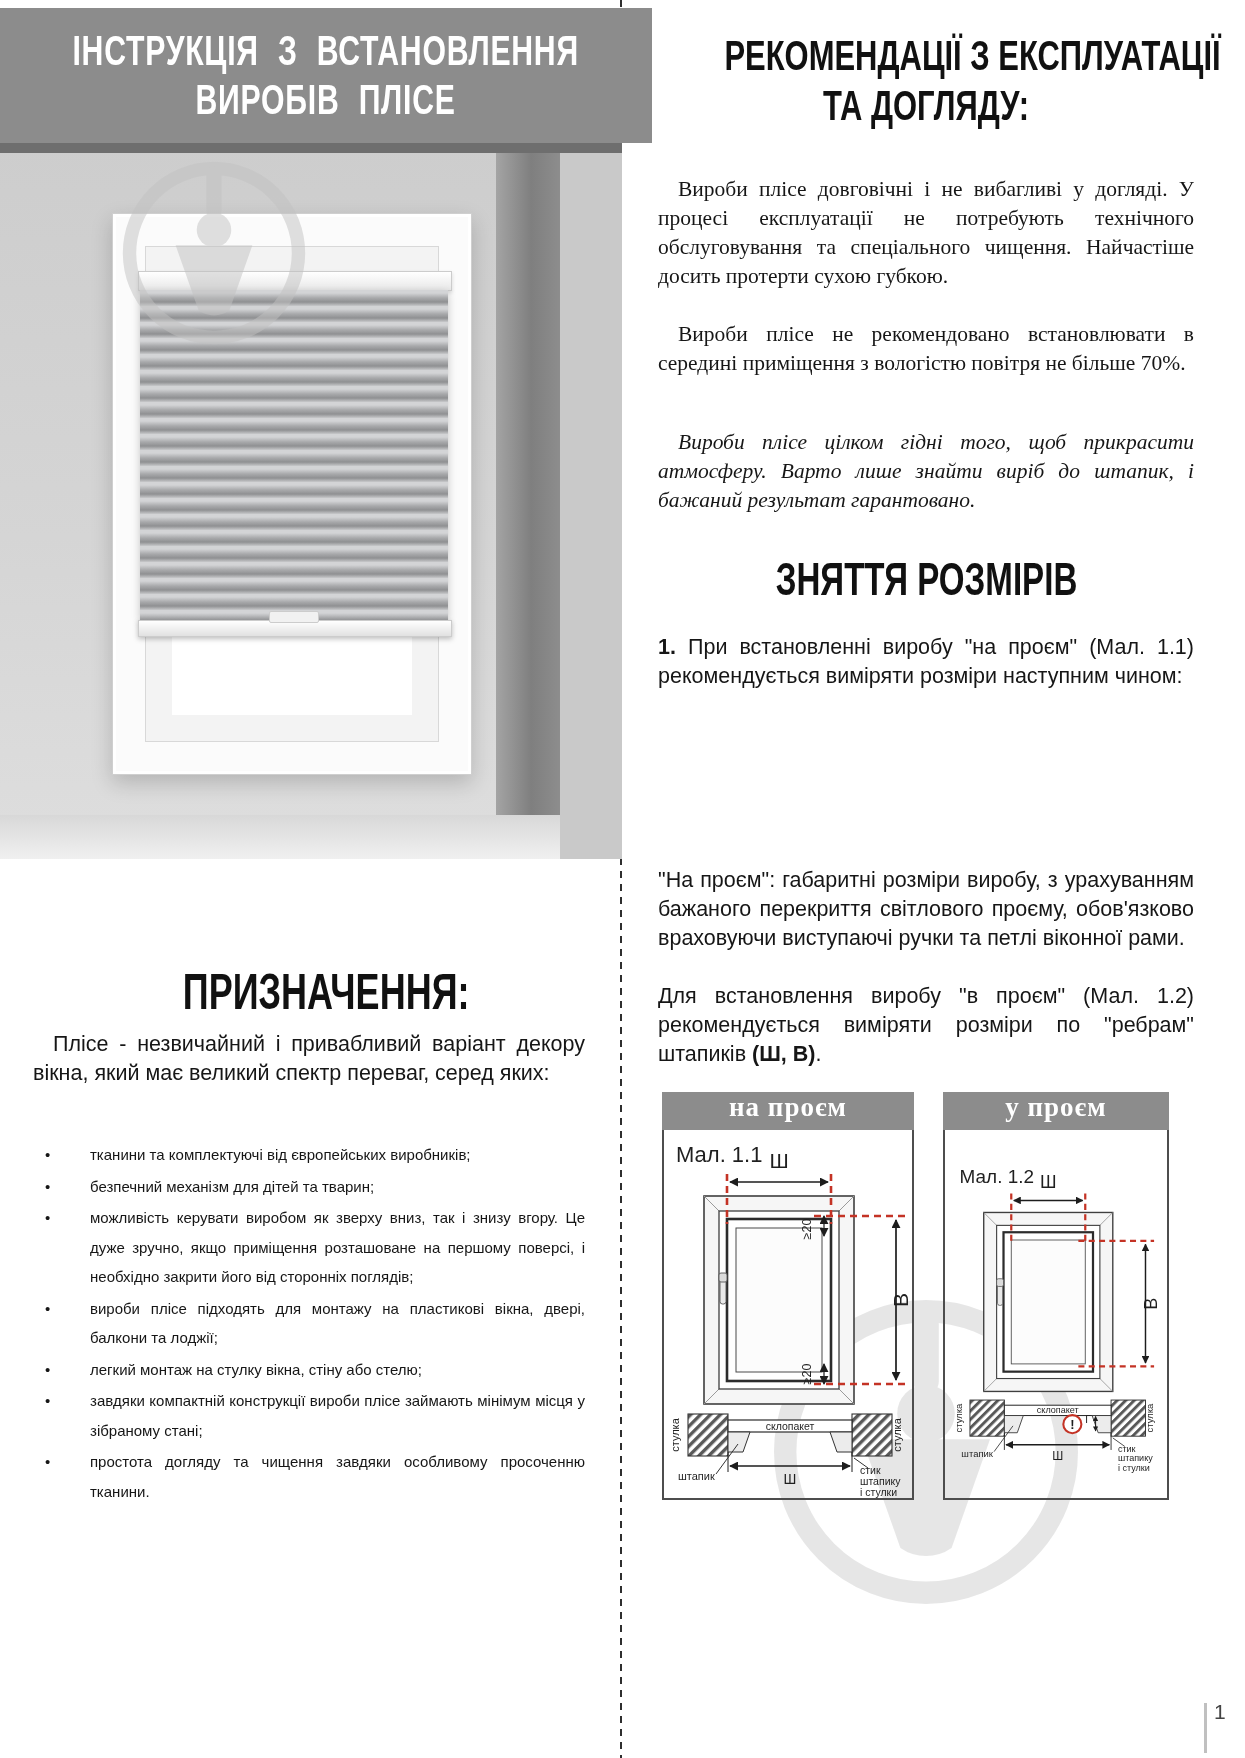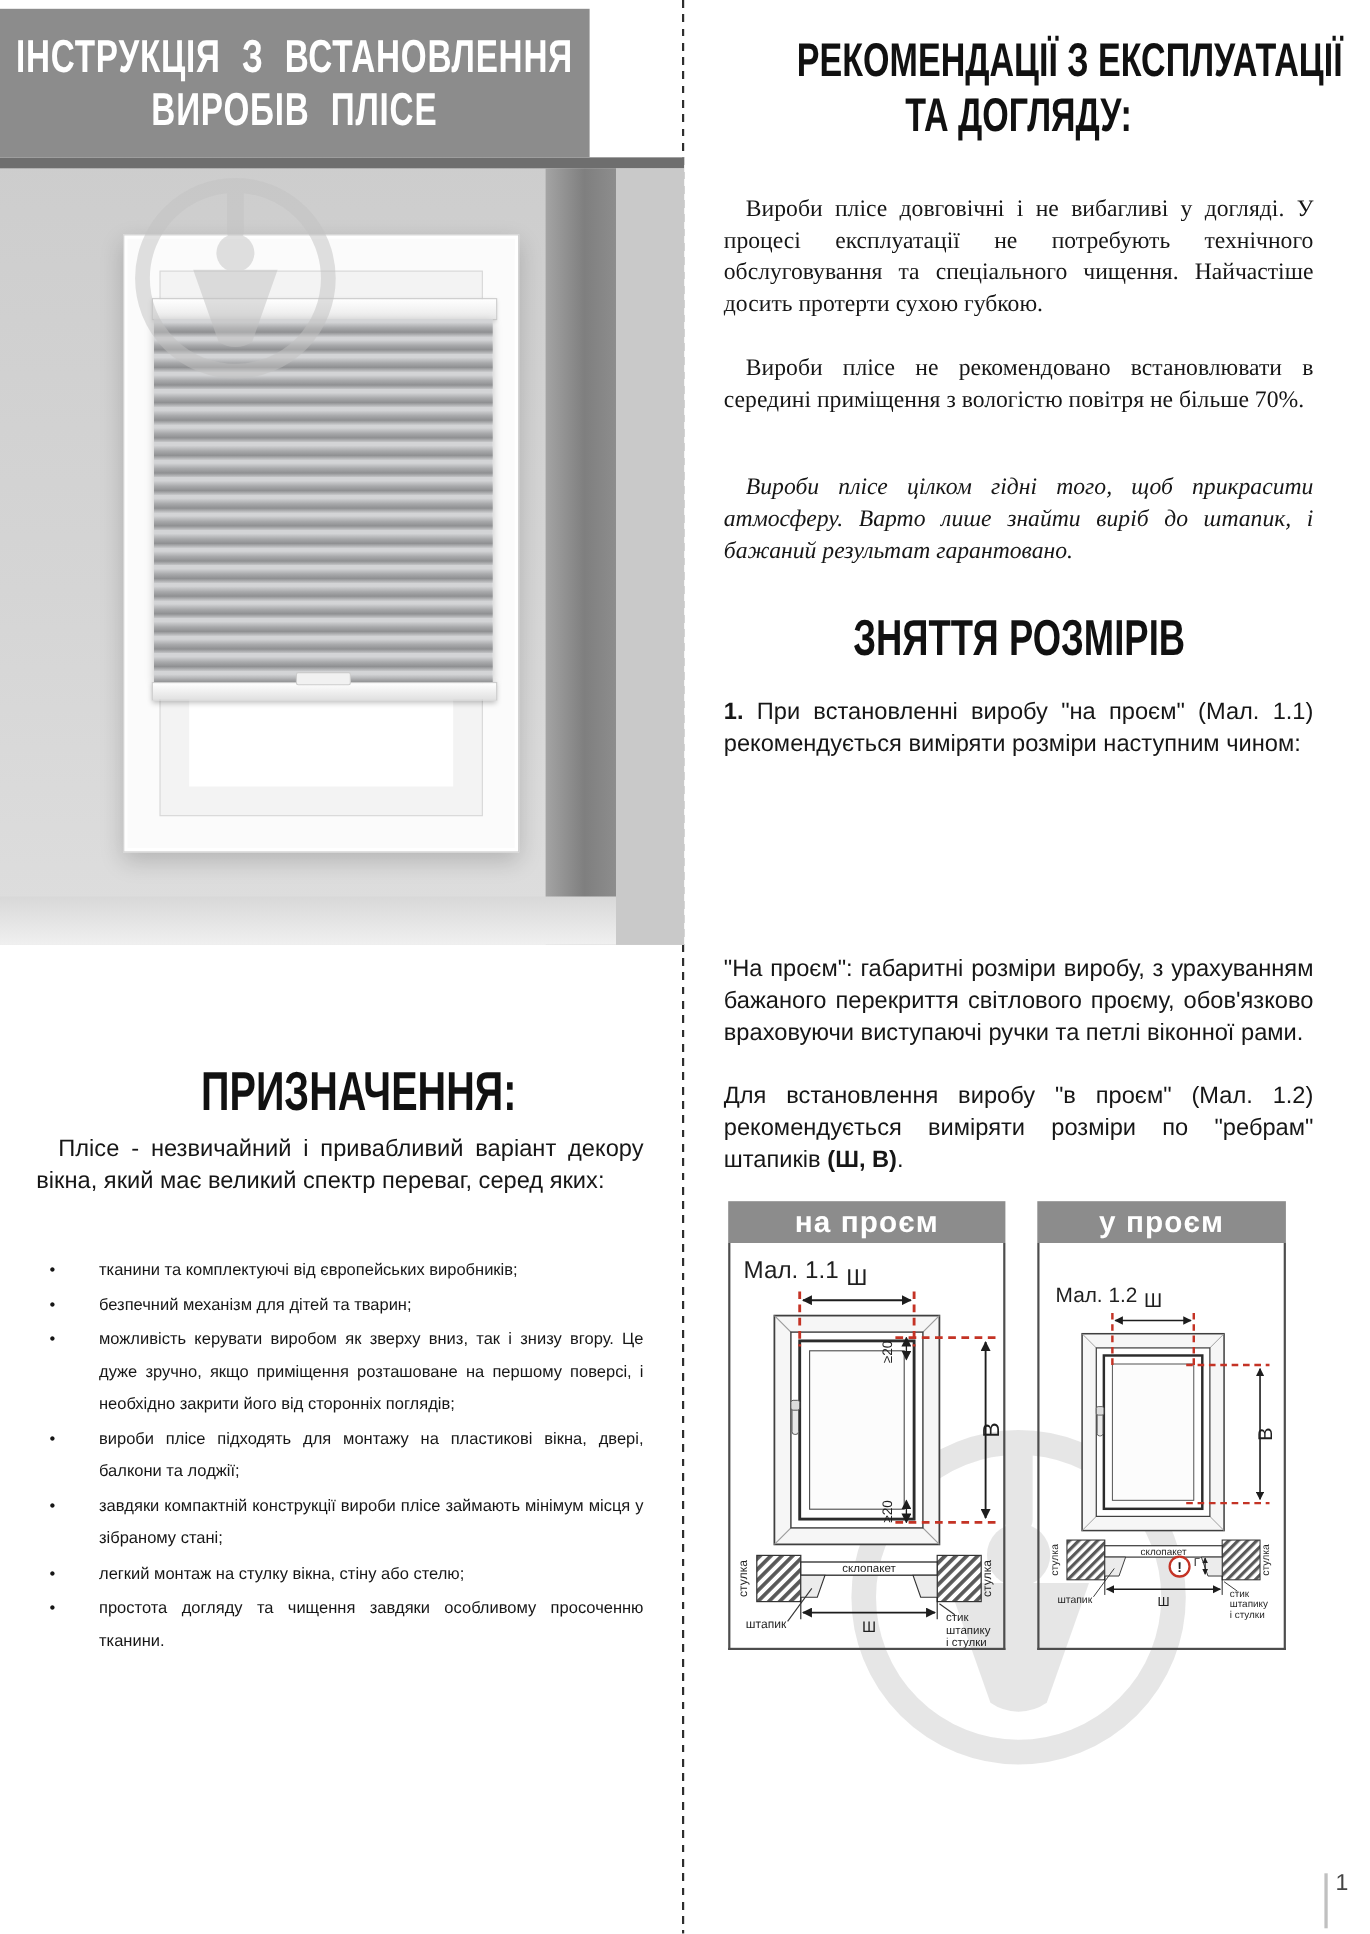--- a/index.html
+++ b/index.html
@@ -6,21 +6,21 @@
   .page{position:relative;width:1245px;height:1758px;background:#ffffff;overflow:hidden;
         font-family:"Liberation Sans",sans-serif;color:#161616;}
 
   
   .cond{display:inline-block;transform:scaleX(.72);transform-origin:50% 50%;white-space:nowrap;}
   .cond-b{display:inline-block;transform:scaleX(.8);transform-origin:0 80%;font-weight:700;font-size:23.5px;}
   .divider{position:absolute;left:620px;top:0;width:2px;height:1758px;
            background:repeating-linear-gradient(180deg,#2e2e2e 0 7px,transparent 7px 13px);}
 
   
-  .l-header{position:absolute;left:0;top:8px;width:536px;height:135px;background:#8c8c8c;
+  .l-header{position:absolute;left:0;top:8px;width:652px;height:135px;background:#8c8c8c;
             display:flex;flex-direction:column;align-items:center;justify-content:center;gap:1px;}
   .l-header .cond{color:#fff;font-weight:700;font-size:42px;line-height:48px;word-spacing:14px;letter-spacing:1px;}
 
   .photo{position:absolute;left:0;top:143px;width:622px;height:716px;margin:0;
          background:linear-gradient(180deg,#cdcdcd 0%,#d5d5d5 55%,#dedede 100%);overflow:hidden;}
   .ph-top{position:absolute;left:0;top:0;width:100%;height:10px;background:#6e6e6e;}
   .ph-side{position:absolute;right:62px;top:10px;width:64px;height:706px;
            background:linear-gradient(90deg,#a4a4a4,#7f7f7f 55%,#8d8d8d);}
   .ph-right{position:absolute;right:0;top:10px;width:62px;height:706px;background:#c9c9c9;}
   .ph-floor{position:absolute;left:0;bottom:0;width:560px;height:44px;background:linear-gradient(180deg,#d8d8d8,#f0f0f0);}
@@ -61,22 +61,22 @@
   .r-list{position:absolute;top:720px;left:12px;width:536px;list-style:none;margin:0;padding:0;}
   .r-list li{position:relative;padding-left:52px;text-align:justify;font-size:21.5px;line-height:29px;}
   .r-list li::before{content:"\2022";position:absolute;left:10px;}
   .r-pna{top:866px;} .r-pv{top:982px;}
 
   .wm-diagrams{left:120px;top:1292px;width:320px;height:320px;opacity:.45;z-index:0;}
   .diagrams{position:absolute;top:1092px;left:0;width:560px;height:412px;z-index:1;}
   .panel{position:absolute;top:0;}
   .panel-na{left:16px;width:252px;}
   .panel-u{left:297px;width:226px;}
-  .panel-head{height:38px;background:#8c8c8c;color:#fff;display:flex;align-items:center;justify-content:center;
-              font-size:27px;font-weight:700;letter-spacing:1px;}
+  .panel-head{height:38px;background:#8c8c8c;color:#fff;display:flex;justify-content:center;
+              font-size:27px;font-weight:700;letter-spacing:1px;font-family:Liberation Serif, serif;}
   .panel-body{height:368px;border:2px solid #4d4d4d;border-top:none;position:relative;background:transparent;}
   .panel-body svg{display:block;width:100%;height:100%;}
   .panel-body text{fill:#1f1f1f;font-family:"Liberation Sans",sans-serif;}
   .d-red{stroke:#c43325;stroke-width:2.6;stroke-dasharray:7 5;fill:none;}
   .d-dim{stroke:#1d1d1d;stroke-width:1.7;fill:none;}
   .d-thin{stroke-width:1.2;}
   .d-lead{stroke:#333;stroke-width:1;fill:none;}
 
   .r-attn{top:1540px;z-index:1;}
 
@@ -120,22 +120,22 @@
 
   <h2 class="purpose-title">
     <span class="cond">ПРИЗНАЧЕННЯ:</span>
   </h2>
   <p class="purpose-intro">Плісе - незвичайний і привабливий варіант декору вікна, який має великий спектр переваг, серед яких:</p>
   <ul class="purpose-list">
     <li>тканини та комплектуючі від європейських виробників;</li>
     <li>безпечний механізм для дітей та тварин;</li>
     <li>можливість керувати виробом як зверху вниз, так і знизу вгору. Це дуже зручно, якщо приміщення розташоване на першому поверсі, і необхідно закрити його від сторонніх поглядів;</li>
     <li>вироби плісе підходять для монтажу на пластикові вікна, двері, балкони та лоджії;</li>
+    <li>легкий монтаж на стулку вікна, стіну або стелю;</li>
     <li>завдяки компактній конструкції вироби плісе займають мінімум місця у зібраному стані;</li>
-    <li>легкий монтаж на стулку вікна, стіну або стелю;</li>
     <li>простота догляду та чищення завдяки особливому просоченню тканини.</li>
   </ul>
 
   <section class="right-col">
 
     <h1 class="r-title">
       <span class="cond">РЕКОМЕНДАЦІЇ З ЕКСПЛУАТАЦІЇ</span>
       <span class="cond">ТА ДОГЛЯДУ:</span>
     </h1>
     <p class="rp rp1 indent">Вироби плісе довговічні і не вибагливі у догляді. У процесі експлуатації не потребують технічного обслуговування та спеціального чищення. Найчастіше досить протерти сухою губкою.</p>

